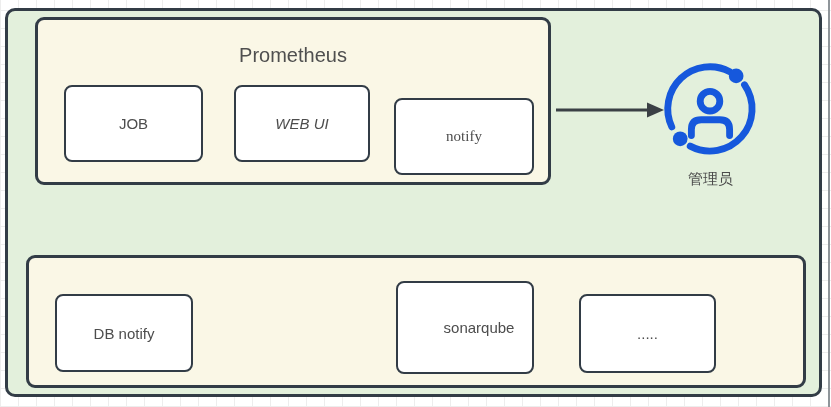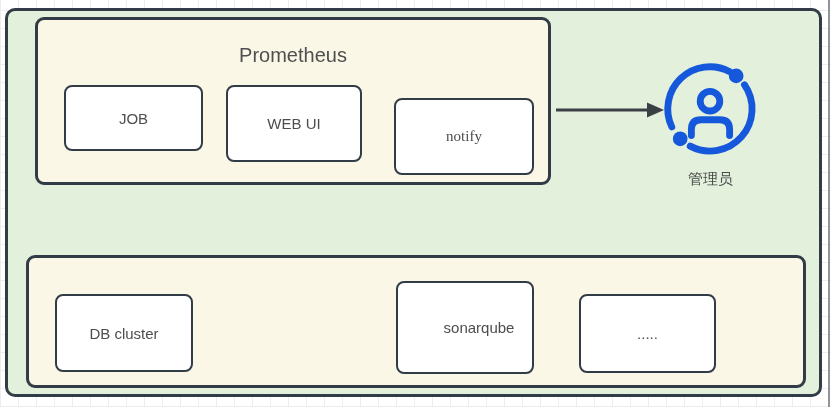--- a/index.html
+++ b/index.html
@@ -44,24 +44,24 @@
 </style>
 </head>
 <body>
 
 <div class="canvas">
 
   <div class="outer-container">
 
     <div class="group-box" style="left:27px;top:6px;width:516px;height:168px;">
       <div class="group-title">Prometheus</div>
-      <div class="node" style="left:26px;top:65px;width:139px;height:66px;">
+      <div class="node" style="left:26px;top:65px;width:139px;height:77px;">
         <span>JOB</span>
       </div>
-      <div class="node" style="left:188px;top:65px;width:136px;height:77px;">
+      <div class="node" style="left:196px;top:65px;width:136px;height:77px;font-style:italic;">
         <span>WEB UI</span>
       </div>
       <div class="node" style="left:356px;top:78px;width:140px;height:77px;font-family:Liberation Serif, serif;">
         <span>notify</span>
       </div>
     </div>
 
     <svg class="arrow-svg" viewBox="0 0 114 28">
       <line x1="2" y1="14" x2="94" y2="14" stroke="#3b4045" stroke-width="3"></line>
       <polygon points="93,6.5 93,21.5 110,14" fill="#3b4045"></polygon>
@@ -80,21 +80,21 @@
         </g>
 
         <circle cx="76.7" cy="16.2" r="7.5" fill="#1658dc"></circle>
         <circle cx="19.6" cy="80.4" r="7.5" fill="#1658dc"></circle>
       </svg>
       <div class="admin-label">管理员</div>
     </div>
 
     <div class="group-box" style="left:18px;top:244px;width:780px;height:133px;">
       <div class="node" style="left:26px;top:36px;width:138px;height:78px;">
-        <span>DB cluster</span>
+        <span>DB notify</span>
       </div>
       <div class="node" style="left:367px;top:23px;width:138px;height:93px;padding-left:28px;">
         <span>sonarqube</span>
       </div>
       <div class="node" style="left:550px;top:36px;width:137px;height:79px;">
         <span>.....</span>
       </div>
     </div>
 
   </div>

